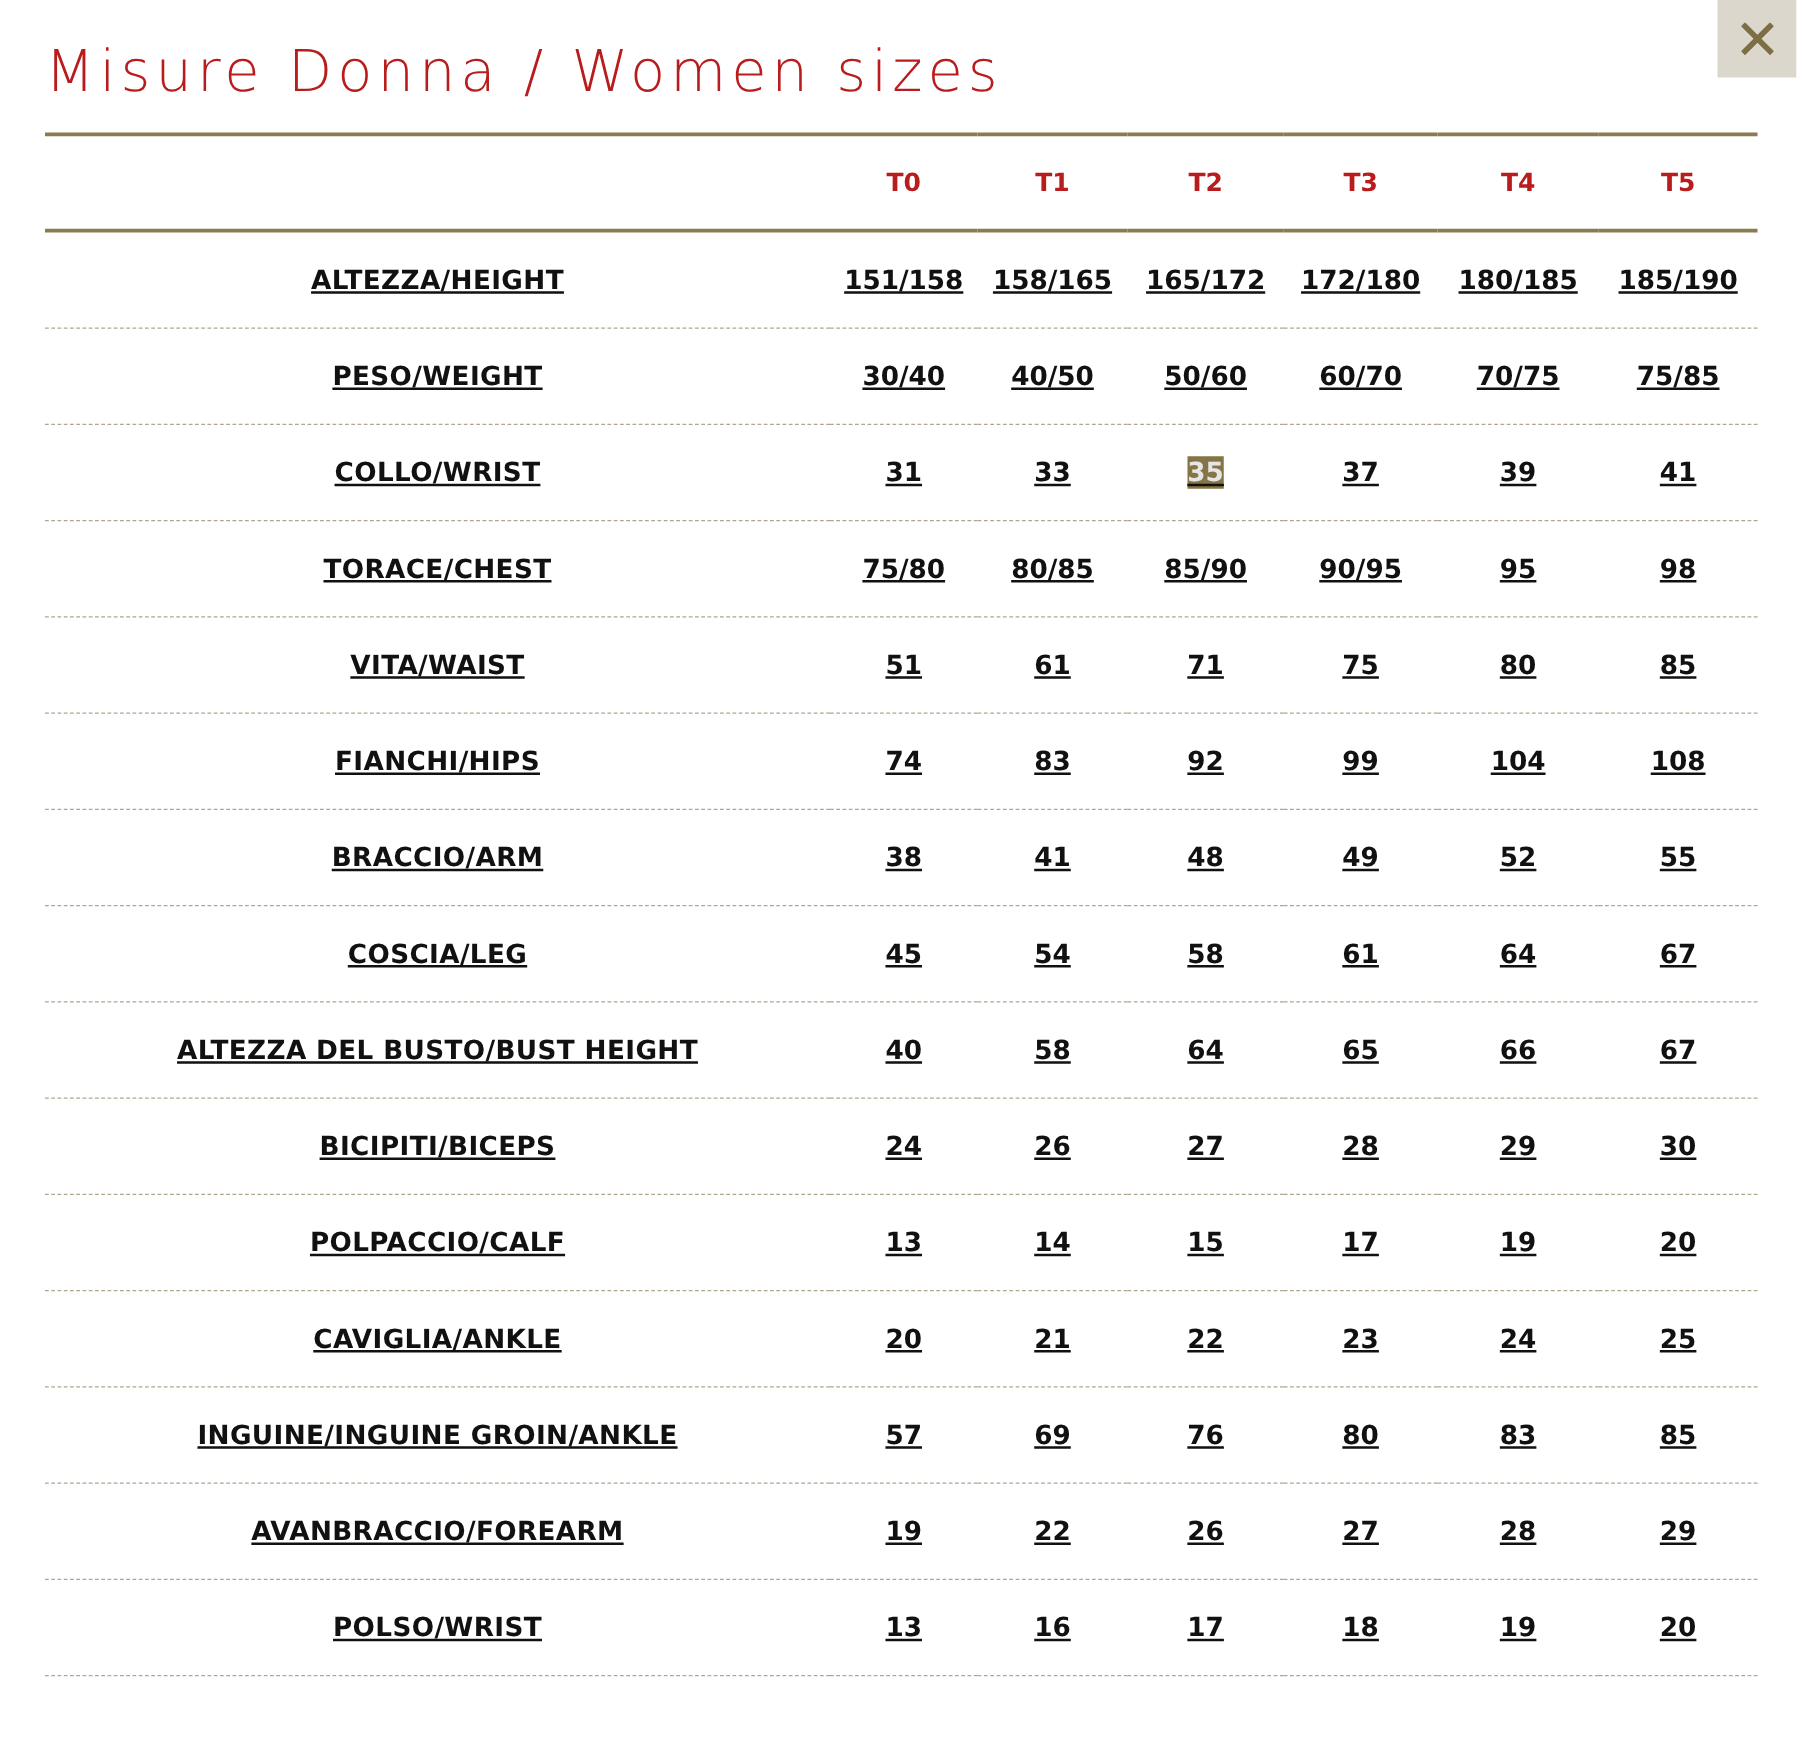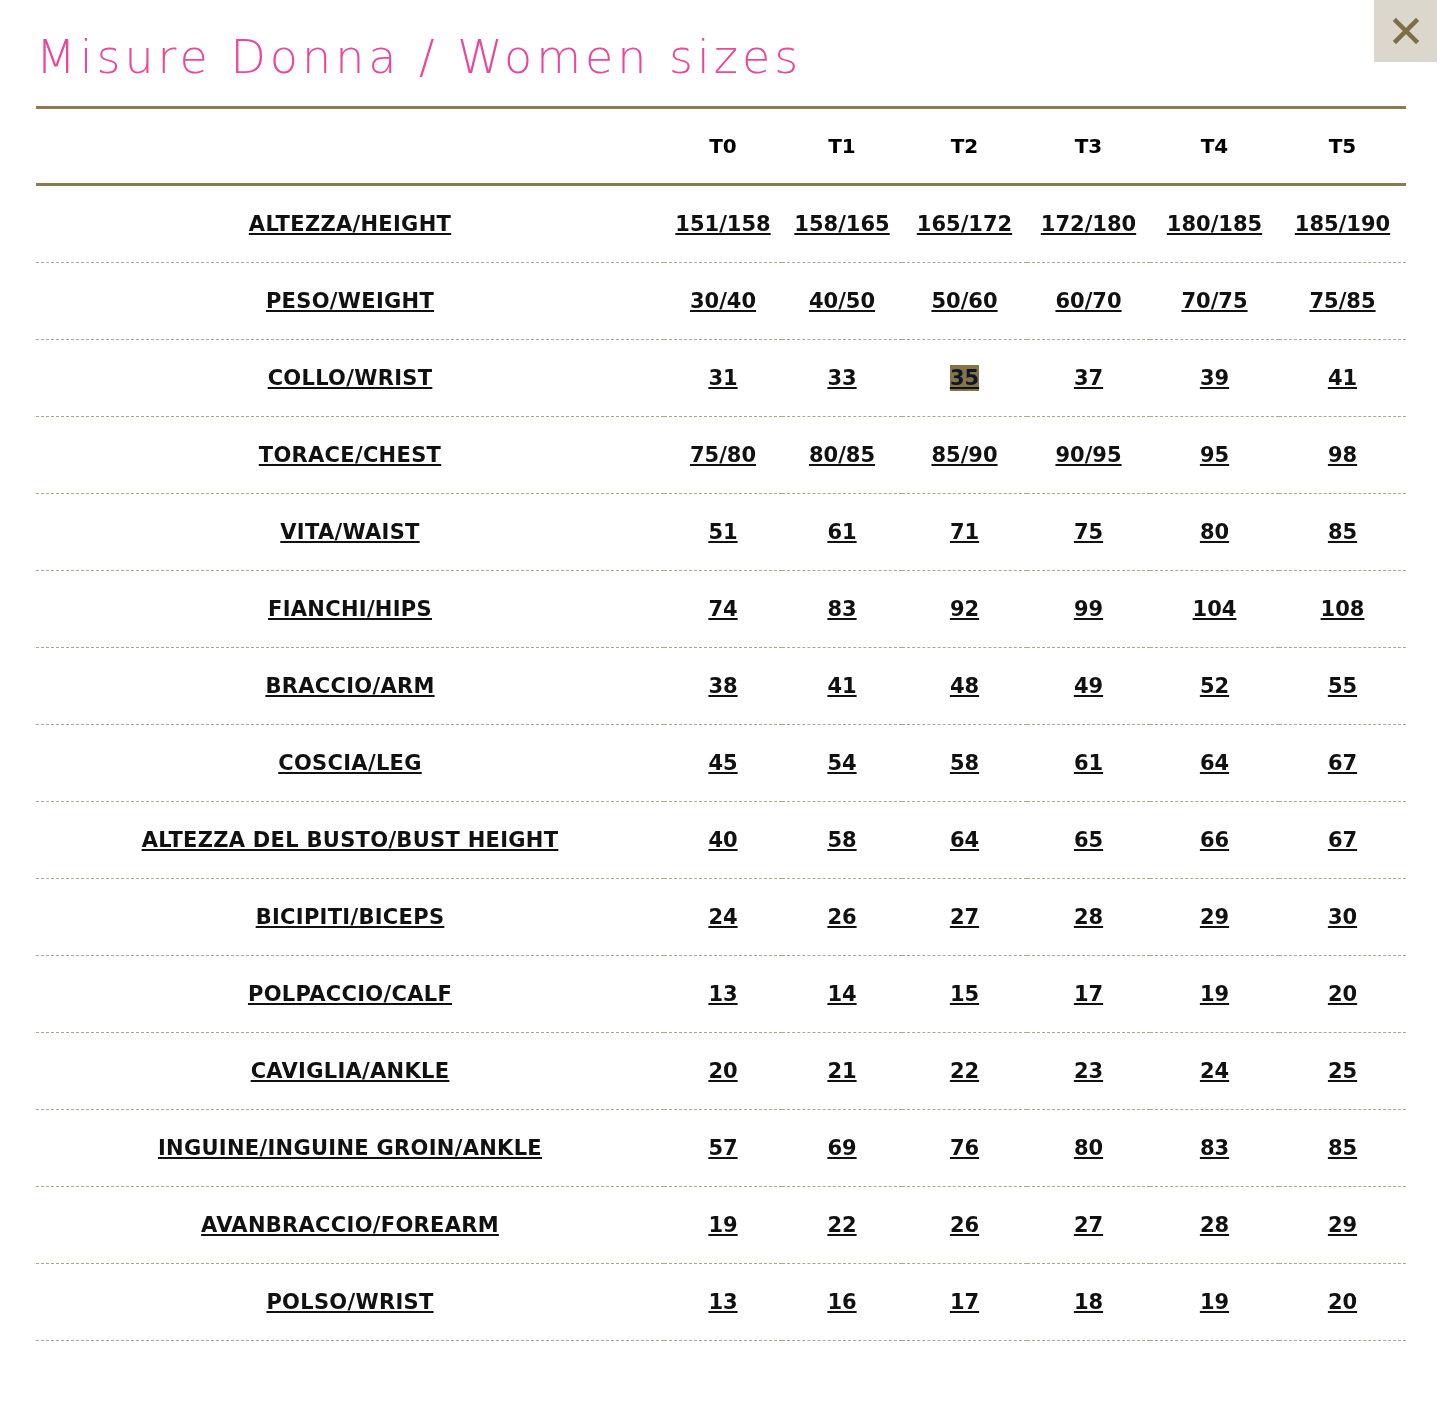--- a/index.html
+++ b/index.html
@@ -20,21 +20,21 @@
     }
     .title {
       position: absolute;
       left: 36px;
       top: 28px;
       margin: 0;
       font-family: "DejaVu Sans", sans-serif;
       font-weight: 300;
       font-size: 46px;
       letter-spacing: 4px;
-      color: #ec4899;
+      color: #b91c1c;
       line-height: 58px;
       white-space: nowrap;
     }
     .close-button {
       position: absolute;
       left: 1374px;
       top: 0;
       width: 63px;
       height: 62px;
       background: #dcd7cc;
@@ -60,21 +60,21 @@
     thead tr {
       border-top: 3px solid #8b7a52;
       border-bottom: 3px solid #8b7a52;
     }
     th {
       height: 74px;
       font-family: "DejaVu Sans", sans-serif;
       font-weight: bold;
       font-size: 20px;
       text-align: center;
-      color: #000000;
+      color: #b91c1c;
       padding: 0;
     }
     tbody tr {
       border-bottom: 1.5px dashed #b0a68d;
       text-decoration: underline;
     }
     td {
       height: 76px;
       font-family: "DejaVu Sans", sans-serif;
       font-weight: bold;
@@ -90,21 +90,21 @@
     }
     col.c-label { width: 628px; }
     col.c0 { width: 118px; }
     col.c1 { width: 120px; }
     col.c2 { width: 125px; }
     col.c3 { width: 123px; }
     col.c4 { width: 129px; }
     col.c5 { width: 127px; }
     .hl {
       background: #857546;
-      color: #0f172a;
+      color: #e5e5e5;
       padding: 1px 0;
     }
   </style>
 </head>
 <body>
 
 <div class="modal">
   <h1 class="title">Misure Donna / Women sizes</h1>
 
   <button class="close-button" aria-label="Close">

